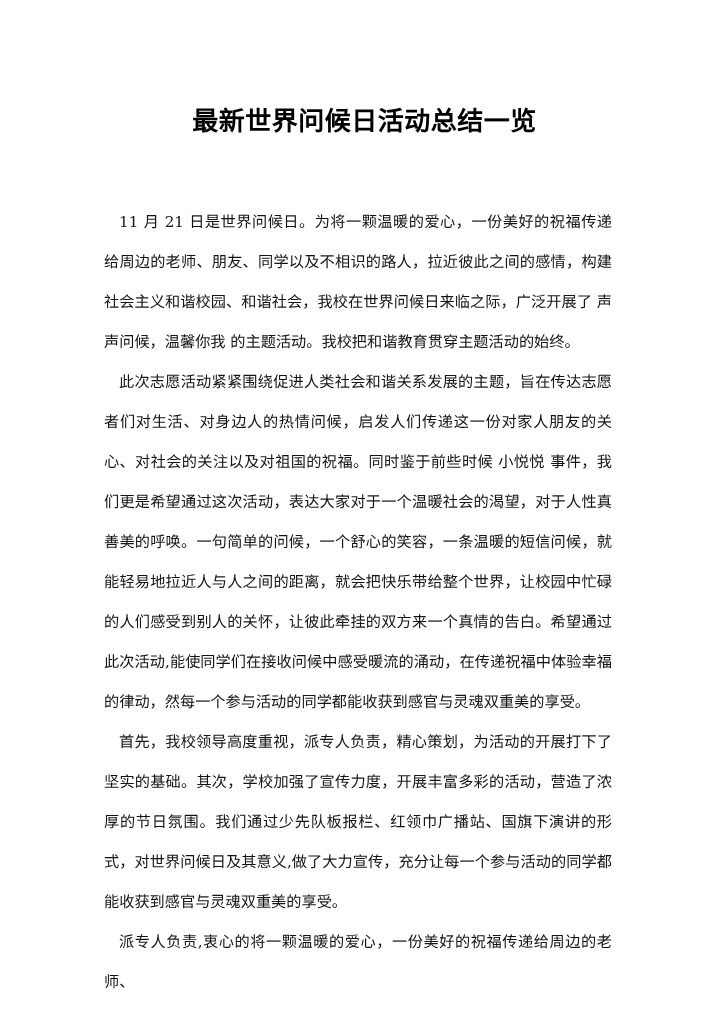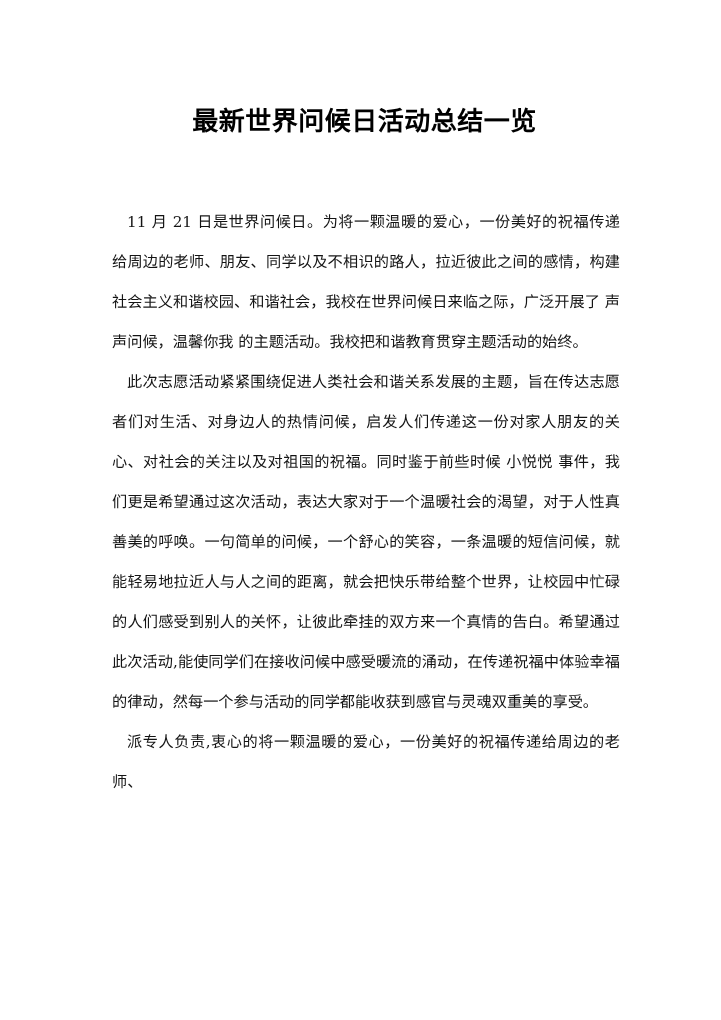--- a/index.html
+++ b/index.html
@@ -27,21 +27,21 @@
     text-align: center;
     font-size: 26px;
     font-weight: bold;
     letter-spacing: 0.5px;
     line-height: 32px;
     color: #000000;
   }
   .body-block {
     position: absolute;
     top: 198px;
-    left: 108px;
+    left: 100px;
     width: 508px;
   }
   .para {
     margin: 0 0 0 0;
     font-size: 15.2px;
     line-height: 40px;
     text-align: justify;
     text-justify: inter-ideograph;
     text-indent: 15px;
     color: #141414;
@@ -57,18 +57,19 @@
 <div class="page">
 
   <h1 class="doc-title">最新世界问候日活动总结一览</h1>
 
   <div class="body-block">
 
     <p class="para">11 月 21 日是世界问候日。为将一颗温暖的爱心，一份美好的祝福传递给周边的老师、朋友、同学以及不相识的路人，拉近彼此之间的感情，构建社会主义和谐校园、和谐社会，我校在世界问候日来临之际，广泛开展了 声声问候，温馨你我 的主题活动。我校把和谐教育贯穿主题活动的始终。</p>
 
     <p class="para">此次志愿活动紧紧围绕促进人类社会和谐关系发展的主题，旨在传达志愿者们对生活、对身边人的热情问候，启发人们传递这一份对家人朋友的关心、对社会的关注以及对祖国的祝福。同时鉴于前些时候 小悦悦 事件，我们更是希望通过这次活动，表达大家对于一个温暖社会的渴望，对于人性真善美的呼唤。一句简单的问候，一个舒心的笑容，一条温暖的短信问候，就能轻易地拉近人与人之间的距离，就会把快乐带给整个世界，让校园中忙碌的人们感受到别人的关怀，让彼此牵挂的双方来一个真情的告白。希望通过此次活动,能使同学们在接收问候中感受暖流的涌动，在传递祝福中体验幸福的律动，然每一个参与活动的同学都能收获到感官与灵魂双重美的享受。</p>
 
+    <p class="para">首先，我校领导高度重视，派专人负责，精心策划，为活动的开展打下了坚实的基础。其次，学校加强了宣传力度，开展丰富多彩的活动，营造了浓厚的节日氛围。我们通过少先队板报栏、红领巾广播站、国旗下演讲的形式，对世界问候日及其意义,做了大力宣传，充分让每一个参与活动的同学都能收获到感官与灵魂双重美的享受。</p>
 
     <p class="para last-cut">派专人负责,衷心的将一颗温暖的爱心，一份美好的祝福传递给周边的老师、</p>
 
   </div>
 
 </div>
 
 </body></html>

